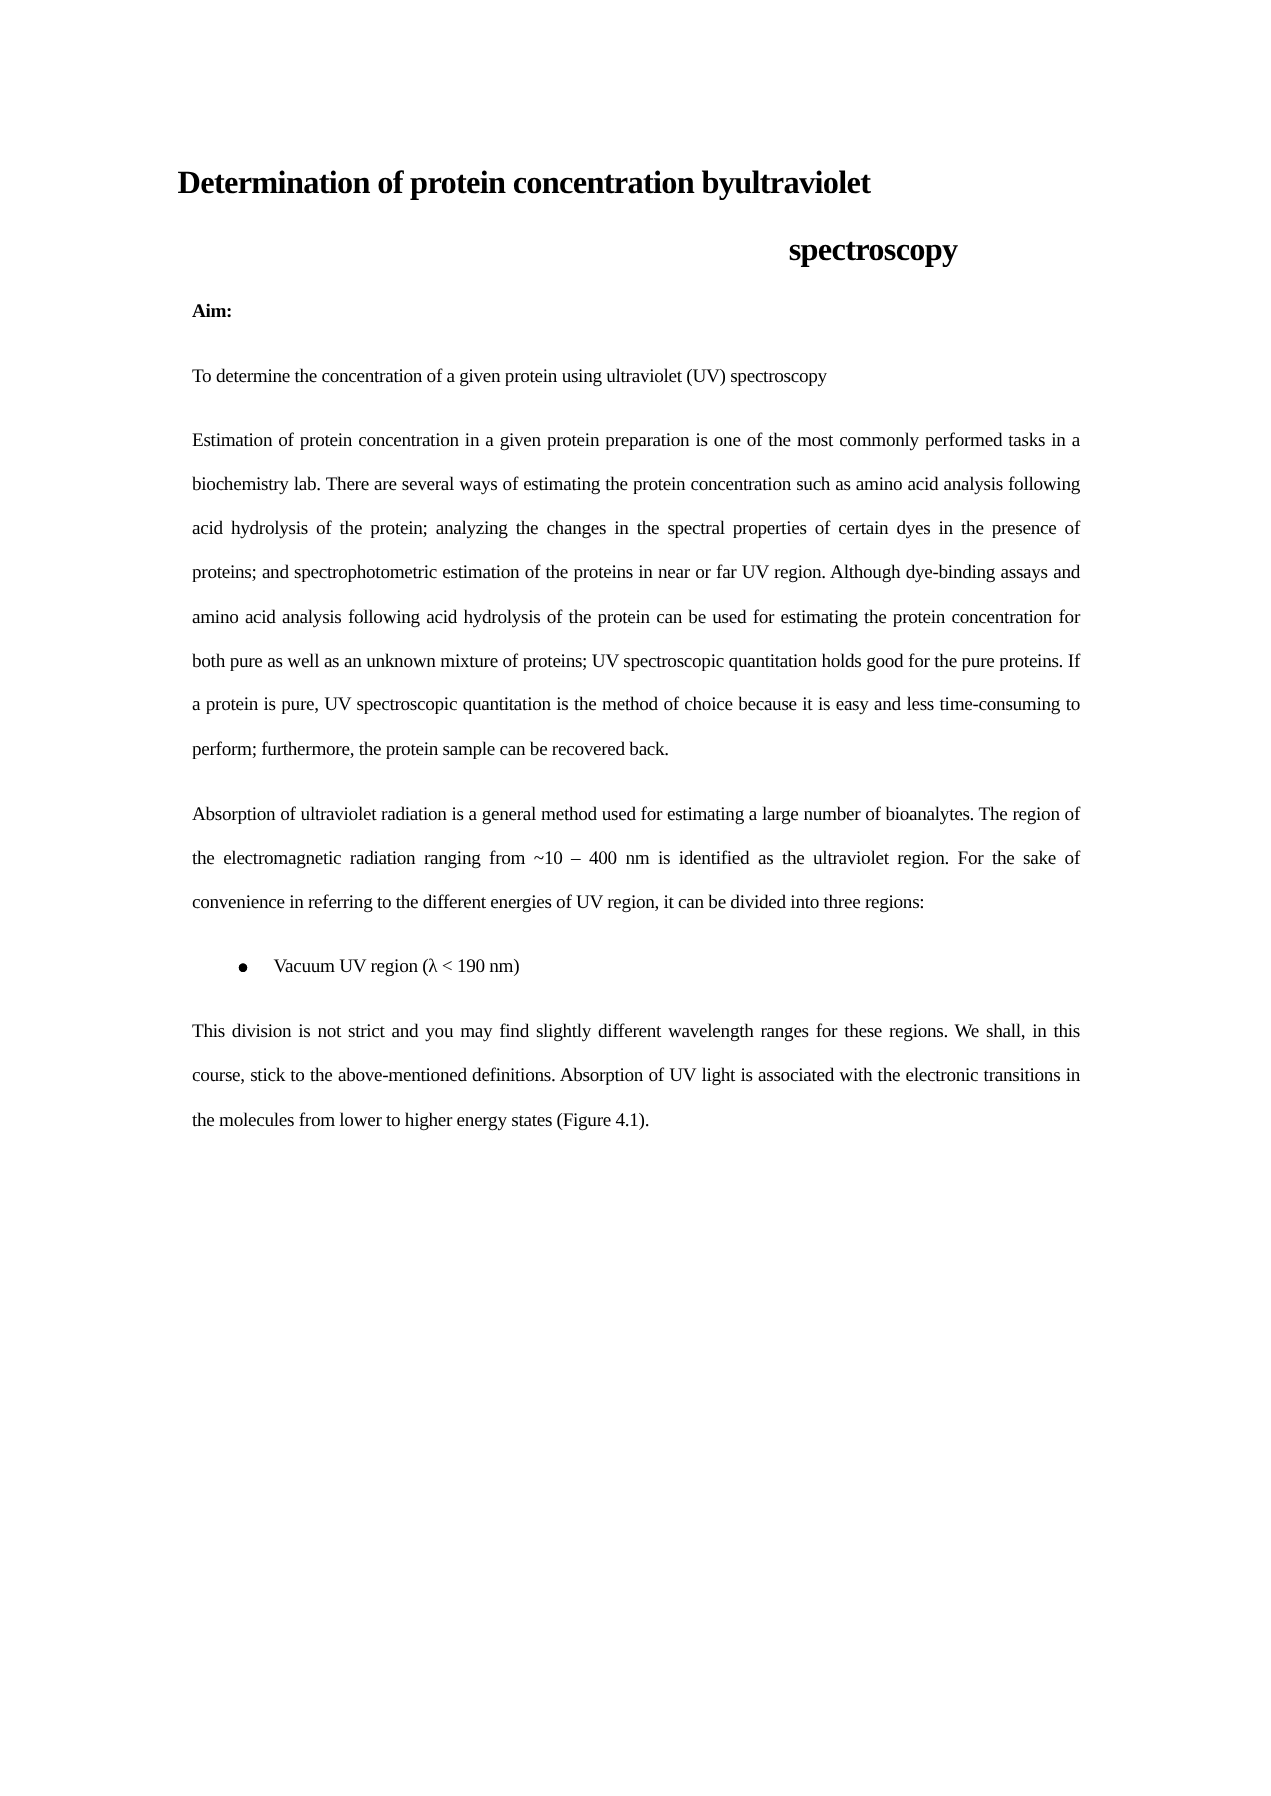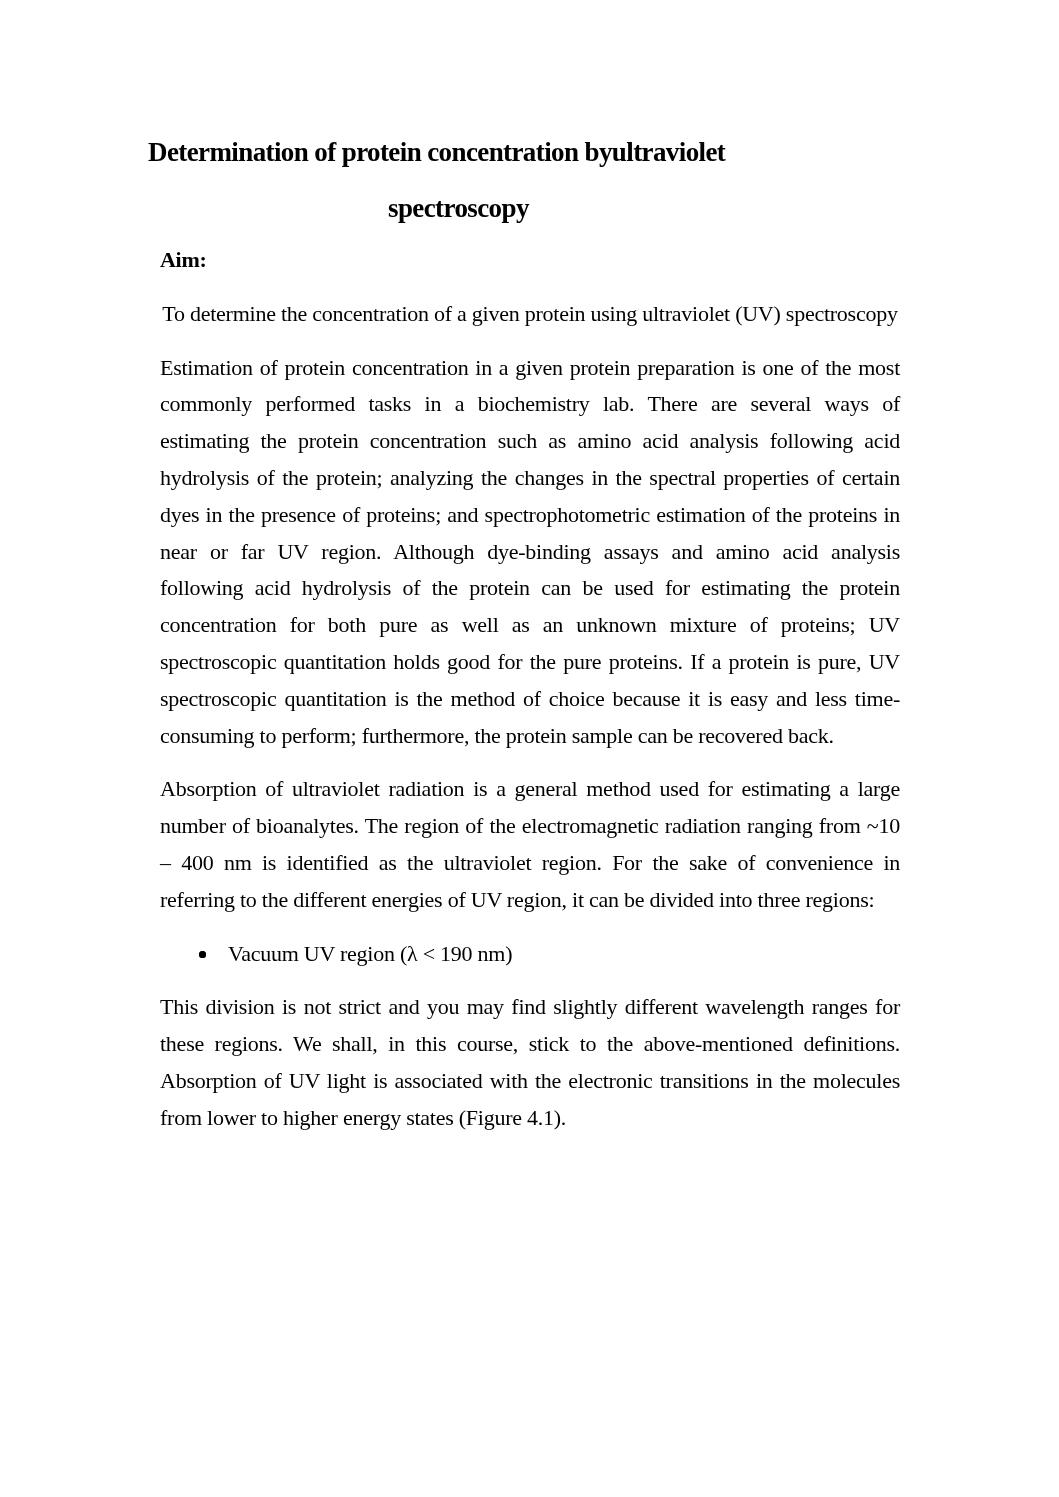--- a/index.html
+++ b/index.html
@@ -30,44 +30,44 @@
       font-size: 27px;
       line-height: 56px;
       letter-spacing: -0.6px;
     }
     .title-line1 {
       display: block;
       white-space: nowrap;
     }
     .title-line2 {
       display: block;
-      text-align: left;
+      text-align: right;
       padding-left: 240px;
       white-space: nowrap;
     }
     .content {
       position: absolute;
       left: 160px;
       top: 242px;
       width: 740px;
-      font-size: 22px;
+      font-size: 16px;
       line-height: 36.8px;
     }
     .heading {
       font-weight: bold;
       margin: 0 0 17px 0;
       letter-spacing: -0.3px;
     }
     .para {
       margin: 0 0 17px 0;
       text-align: justify;
       letter-spacing: -0.25px;
     }
     .para.aim {
-      text-align: center;
+      text-align: left;
       white-space: nowrap;
     }
     .bullet-list {
       list-style: none;
       margin: 0 0 17px 0;
       padding: 0;
     }
     .bullet-item {
       position: relative;
       padding-left: 68px;

